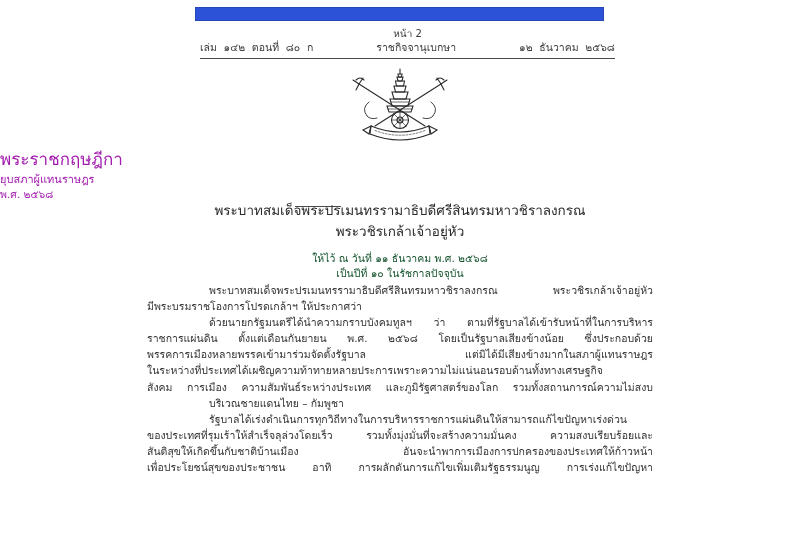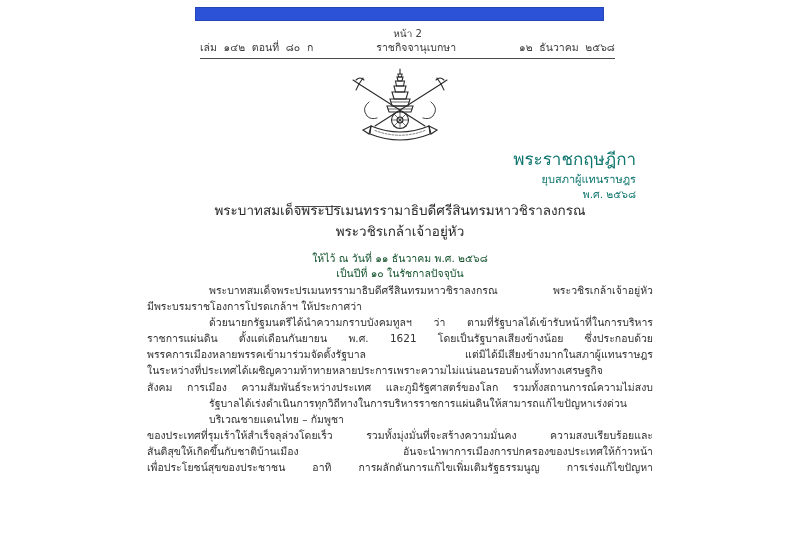--- a/index.html
+++ b/index.html
@@ -27,21 +27,21 @@
     padding-bottom:4px;border-bottom:1.5px solid #4a4a4a;
     line-height:13px;
   }
   .header-row span{white-space:pre;}
 
   
   .emblem{position:absolute;left:347px;top:68px;width:106px;height:82px;}
   .emblem svg{width:100%;height:100%;}
 
   
-  .title-block{position:absolute;left:0;top:149px;width:636px;text-align:right;color:#0f766e;}
+  .title-block{position:absolute;left:0;top:149px;width:636px;text-align:left;color:#a21caf;}
   .decree-title{font-size:17px;line-height:21px;}
   .decree-subject{font-size:11px;line-height:15px;margin-top:2px;}
   .decree-year{font-size:10.5px;line-height:13px;margin-top:1px;}
   .title-divider{width:46px;height:0;border-top:1.2px solid #4a4a4a;margin:5px auto 0 auto;}
 
   .royal-name{position:absolute;left:0;top:199px;width:800px;text-align:center;color:#2b2b2b;}
   .royal-name .l1{font-size:13.5px;line-height:22px;}
   .royal-name .l2{font-size:13.5px;line-height:21px;}
   .given-block{position:absolute;left:0;top:251px;width:800px;text-align:center;color:#14532d;}
   .given-block div{font-size:10.5px;line-height:14.5px;}
@@ -124,24 +124,24 @@
 
   <div class="given-block">
     <div>ให้ไว้ ณ วันที่ ๑๑ ธันวาคม พ.ศ. ๒๕๖๘</div>
     <div>เป็นปีที่ ๑๐ ในรัชกาลปัจจุบัน</div>
   </div>
 
   <div class="doc-body">
       <div class="body-line ind">พระบาทสมเด็จพระปรเมนทรรามาธิบดีศรีสินทรมหาวชิราลงกรณ พระวชิรเกล้าเจ้าอยู่หัว</div>
       <div class="body-line noj">มีพระบรมราชโองการโปรดเกล้าฯ ให้ประกาศว่า</div>
       <div class="body-line ind">ด้วยนายกรัฐมนตรีได้นำความกราบบังคมทูลฯ ว่า ตามที่รัฐบาลได้เข้ารับหน้าที่ในการบริหาร</div>
-      <div class="body-line">ราชการแผ่นดิน ตั้งแต่เดือนกันยายน พ.ศ. 1621 โดยเป็นรัฐบาลเสียงข้างน้อย ซึ่งประกอบด้วย</div>
+      <div class="body-line">ราชการแผ่นดิน ตั้งแต่เดือนกันยายน พ.ศ. ๒๕๖๘ โดยเป็นรัฐบาลเสียงข้างน้อย ซึ่งประกอบด้วย</div>
       <div class="body-line">พรรคการเมืองหลายพรรคเข้ามาร่วมจัดตั้งรัฐบาล แต่มิได้มีเสียงข้างมากในสภาผู้แทนราษฎร</div>
       <div class="body-line">ในระหว่างที่ประเทศได้เผชิญความท้าทายหลายประการเพราะความไม่แน่นอนรอบด้านทั้งทางเศรษฐกิจ</div>
       <div class="body-line">สังคม การเมือง ความสัมพันธ์ระหว่างประเทศ และภูมิรัฐศาสตร์ของโลก รวมทั้งสถานการณ์ความไม่สงบ</div>
+      <div class="body-line ind noj">บริเวณชายแดนไทย – กัมพูชา</div>
       <div class="body-line ind">รัฐบาลได้เร่งดำเนินการทุกวิถีทางในการบริหารราชการแผ่นดินให้สามารถแก้ไขปัญหาเร่งด่วน</div>
-      <div class="body-line ind noj">บริเวณชายแดนไทย – กัมพูชา</div>
       <div class="body-line">ของประเทศที่รุมเร้าให้สำเร็จลุล่วงโดยเร็ว รวมทั้งมุ่งมั่นที่จะสร้างความมั่นคง ความสงบเรียบร้อยและ</div>
       <div class="body-line">สันติสุขให้เกิดขึ้นกับชาติบ้านเมือง อันจะนำพาการเมืองการปกครองของประเทศให้ก้าวหน้า</div>
       <div class="body-line">เพื่อประโยชน์สุขของประชาชน อาทิ การผลักดันการแก้ไขเพิ่มเติมรัฐธรรมนูญ การเร่งแก้ไขปัญหา</div>
     </div>
 
 </div>
 
 </body></html>

